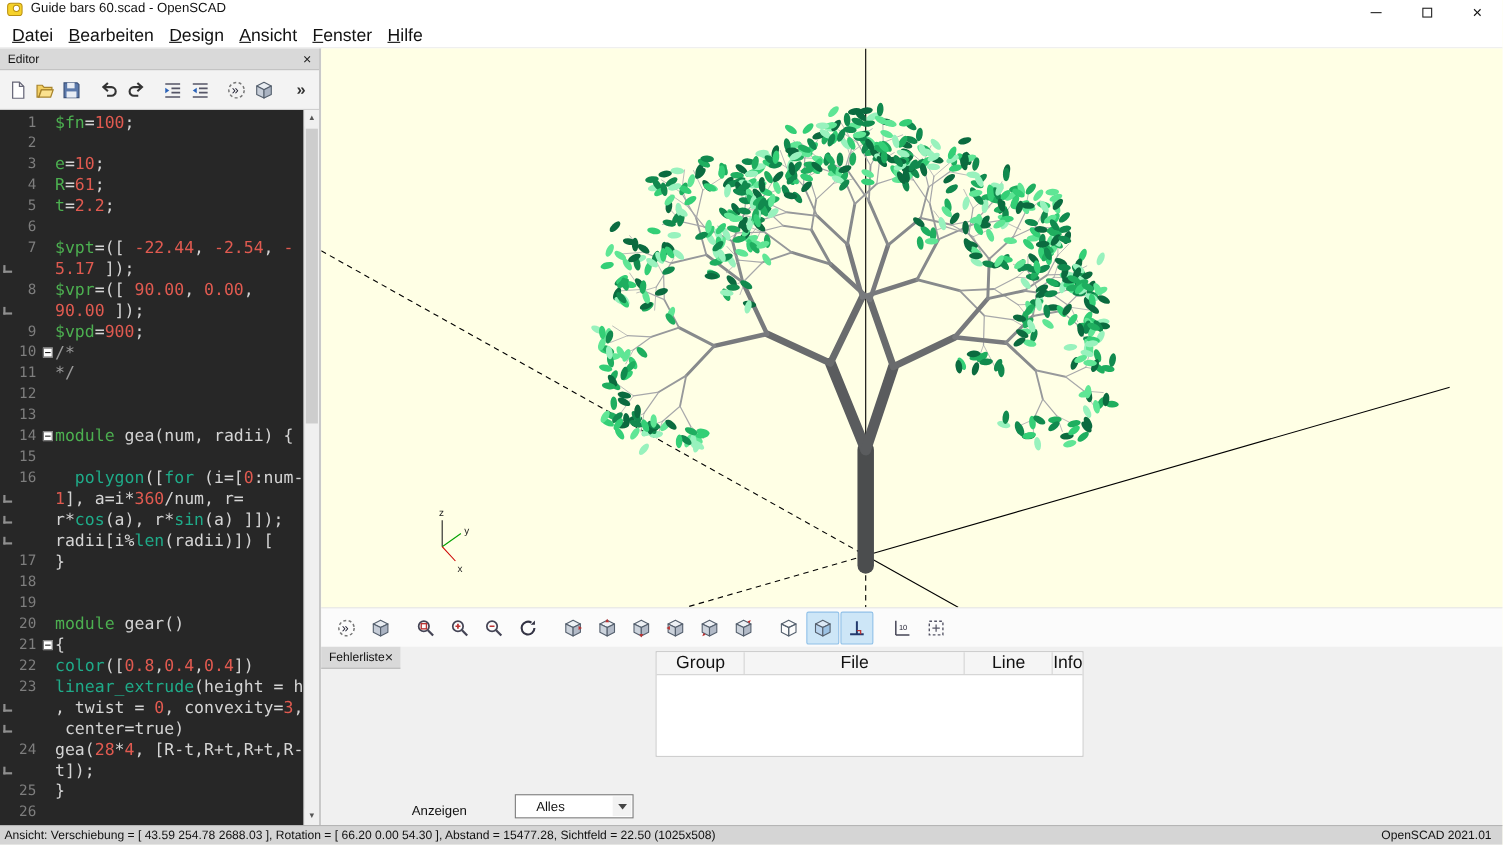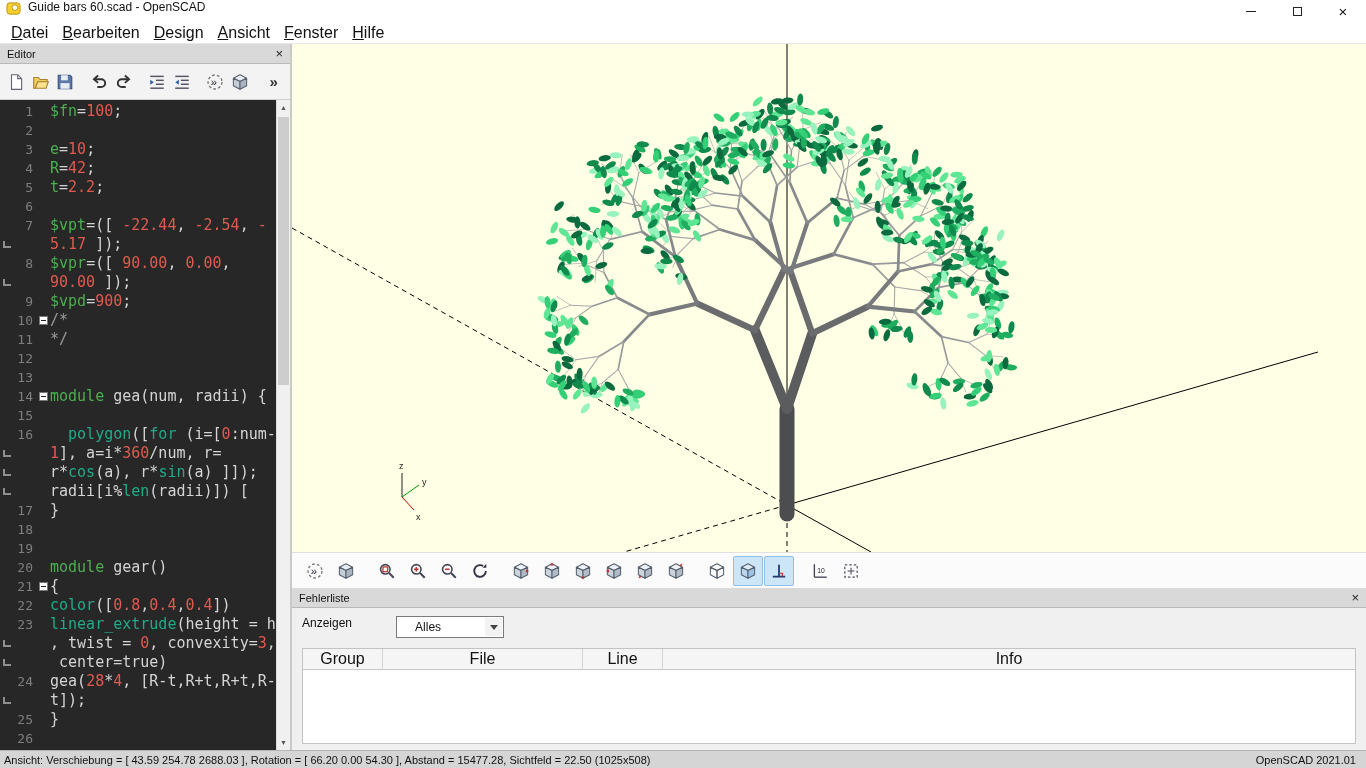--- a/index.html
+++ b/index.html
@@ -57,22 +57,22 @@
   .viewport{height:508px;position:relative;background:#ffffe5;flex:none}
   .viewport svg{display:block}
 
   
   .vp-toolbar{height:36px;background:#fbfbfb;border-top:1px solid #e0e0e0;display:flex;align-items:center;padding-left:8px;flex:none}
   .vp-btn{width:30px;height:30px;border:1px solid transparent;background:transparent;display:flex;align-items:center;justify-content:center;padding:0;margin-right:1px;cursor:default}
   .vp-btn.grp{margin-left:10px}
   .vp-btn.active{background:#cde6f7;border:1px solid #8fc0e8;border-radius:2px}
 
   
-  .error-panel{height:162px;background:#f0f0f0;display:flex;flex-direction:column;flex:none}
-  .filter-row{display:flex;align-items:flex-start;padding:8px 10px 6px 10px}
+  .error-panel{height:162px;background:#f0f0f0;display:flex;flex-direction:row;flex:none}
+  .filter-row{display:flex;align-items:flex-end;padding:8px 10px 6px 10px}
   .filter-label{margin-right:44px;font-size:12px}
   .dropdown{width:108px;height:22px;background:#fff;border:1px solid #7a7a7a;display:flex;align-items:center;padding-left:18px;position:relative;cursor:default}
   .dd-arrow{position:absolute;right:1px;top:1px;bottom:1px;width:17px;background:#f2f2f2;display:flex;align-items:center;justify-content:center}
   .dd-arrow::after{content:"";border-left:4px solid transparent;border-right:4px solid transparent;border-top:5px solid #444}
   .error-table{margin:4px 10px 0 10px;border:1px solid #c3c3c3;background:#fff;display:flex;flex-direction:column;height:96px}
   .et-header{display:flex;height:21px;background:#f5f5f5;border-bottom:1px solid #c9c9c9;flex:none}
   .et-cell{display:flex;align-items:center;justify-content:center;font-size:16px;border-right:1px solid #d5d5d5}
   .et-cell:last-child{border-right:0}
   .et-body{flex:1;background:#fff}
 
@@ -212,21 +212,21 @@
           <span class="ic">
             <span class="gl">»</span>
           </span>
         </button>
       </div>
     <div class="code-area">
       <div class="code-lines">
           <div class="crow"><span class="ln">1</span><span class="margincol"></span><span class="ctext"><span class="s-kw">$fn</span><span class="s-pl">=</span><span class="s-nu">100</span><span class="s-pl">;</span></span></div>
           <div class="crow"><span class="ln">2</span><span class="margincol"></span><span class="ctext"></span></div>
           <div class="crow"><span class="ln">3</span><span class="margincol"></span><span class="ctext"><span class="s-kw">e</span><span class="s-pl">=</span><span class="s-nu">10</span><span class="s-pl">;</span></span></div>
-          <div class="crow"><span class="ln">4</span><span class="margincol"></span><span class="ctext"><span class="s-kw">R</span><span class="s-pl">=</span><span class="s-nu">42</span><span class="s-pl">;</span></span></div>
+          <div class="crow"><span class="ln">4</span><span class="margincol"></span><span class="ctext"><span class="s-kw">R</span><span class="s-pl">=</span><span class="s-nu">61</span><span class="s-pl">;</span></span></div>
           <div class="crow"><span class="ln">5</span><span class="margincol"></span><span class="ctext"><span class="s-kw">t</span><span class="s-pl">=</span><span class="s-nu">2.2</span><span class="s-pl">;</span></span></div>
           <div class="crow"><span class="ln">6</span><span class="margincol"></span><span class="ctext"></span></div>
           <div class="crow"><span class="ln">7</span><span class="margincol"></span><span class="ctext"><span class="s-kw">$vpt</span><span class="s-pl">=([ </span><span class="s-nu">-22.44</span><span class="s-pl">, </span><span class="s-nu">-2.54</span><span class="s-pl">, </span><span class="s-nu">-</span></span></div>
           <div class="crow"><span class="ln wrap"><span class="wrapmark"></span></span><span class="margincol"></span><span class="ctext"><span class="s-nu">5.17</span><span class="s-pl"> ]);</span></span></div>
           <div class="crow"><span class="ln">8</span><span class="margincol"></span><span class="ctext"><span class="s-kw">$vpr</span><span class="s-pl">=([ </span><span class="s-nu">90.00</span><span class="s-pl">, </span><span class="s-nu">0.00</span><span class="s-pl">,</span></span></div>
           <div class="crow"><span class="ln wrap"><span class="wrapmark"></span></span><span class="margincol"></span><span class="ctext"><span class="s-nu">90.00</span><span class="s-pl"> ]);</span></span></div>
           <div class="crow"><span class="ln">9</span><span class="margincol"></span><span class="ctext"><span class="s-kw">$vpd</span><span class="s-pl">=</span><span class="s-nu">900</span><span class="s-pl">;</span></span></div>
           <div class="crow"><span class="ln">10</span><span class="margincol"><span class="foldbox"></span></span><span class="ctext"><span class="s-cm">/*</span></span></div>
           <div class="crow"><span class="ln">11</span><span class="margincol"></span><span class="ctext"><span class="s-cm">*/</span></span></div>
           <div class="crow"><span class="ln">12</span><span class="margincol"></span><span class="ctext"></span></div>

